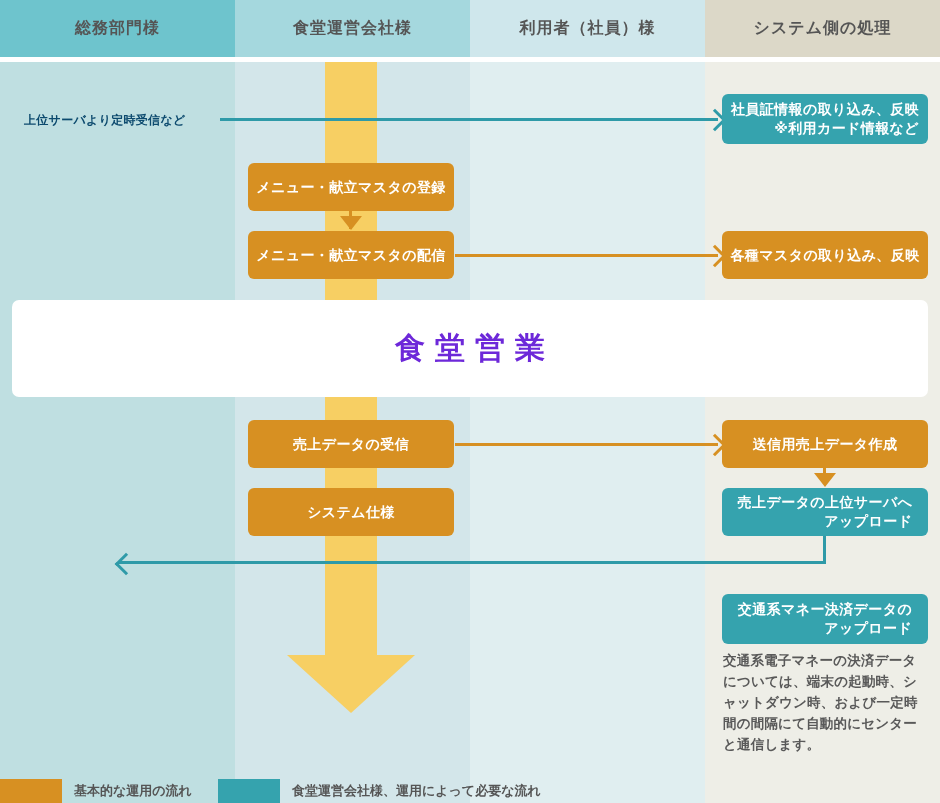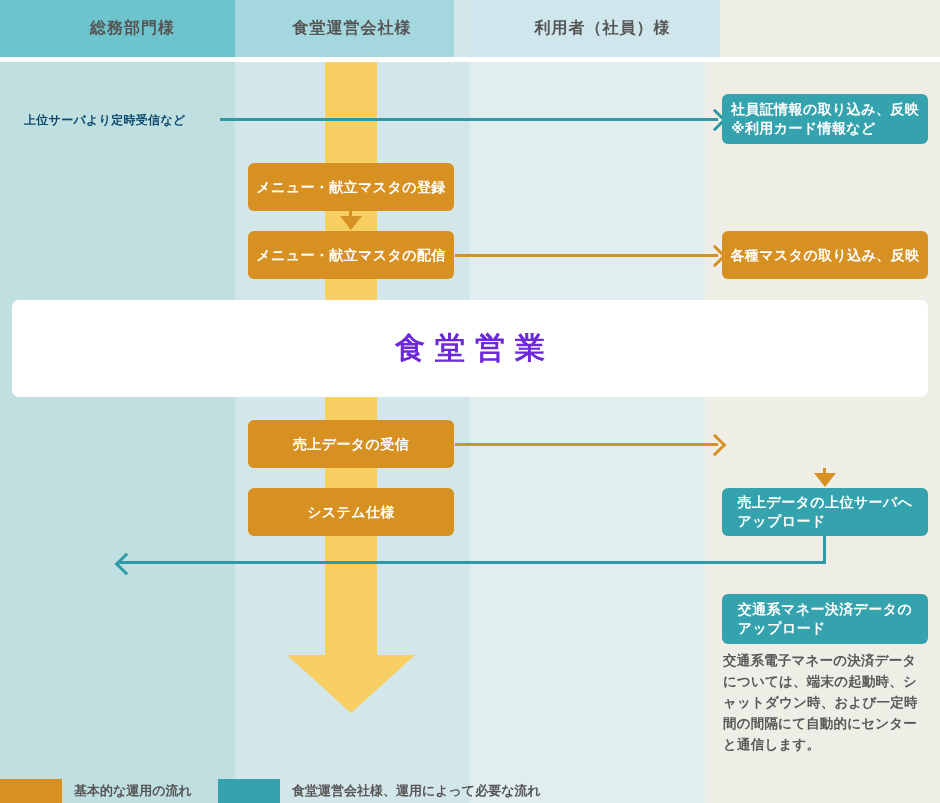--- a/index.html
+++ b/index.html
@@ -37,24 +37,23 @@
     top: 0;
     height: 57px;
     display: flex;
     align-items: center;
     justify-content: center;
     font-size: 16px;
     font-weight: 700;
     color: #555555;
     letter-spacing: 1px;
     white-space: nowrap;
-    padding-left: 15px;
   }
   .hdr.c0 { left: 0px;   width: 235px; background: #6ec4cd; }
-  .hdr.c1 { left: 235px; width: 204px; background: #a5d8de; }
+  .hdr.c1 { left: 235px; width: 235px; background: #a5d8de; }
   .hdr.c2 { left: 470px; width: 235px; background: #cfe7ec; }
   .hdr.c3 { left: 705px; width: 235px; background: #dcd8c8; }
 
   
   .hdr-gap {
     position: absolute;
     left: 0;
     top: 57px;
     width: 940px;
     height: 5px;
@@ -80,21 +79,21 @@
     border-right: 64px solid transparent;
     border-top: 58px solid #f7cf63;
   }
 
   
   .box {
     position: absolute;
     display: flex;
     align-items: center;
     justify-content: center;
-    text-align: left;
+    text-align: right;
     border-radius: 6px;
     color: #ffffff;
     font-weight: 700;
     font-size: 14px;
     line-height: 1.35;
     letter-spacing: 0.4px;
     padding: 0 8px;
     box-sizing: border-box;
   }
   .box.orange { background: #d79022; }
@@ -219,20 +218,21 @@
   <div class="col-band c1"></div>
   <div class="col-band c2"></div>
   <div class="col-band c3"></div>
 
   <div class="big-arrow-shaft"></div>
   <div class="big-arrow-head"></div>
 
   <div class="hdr c0">総務部門様</div>
   <div class="hdr c1">食堂運営会社様</div>
   <div class="hdr c2">利用者（社員）様</div>
+  <div class="hdr c3">システム側の処理</div>
   <div class="hdr-gap"></div>
 
   <div class="caption" style="left:24px; top:112px;">上位サーバより定時受信など</div>
 
   <div class="hline teal" style="left:220px; top:118px; width:498px;"></div>
   <div class="chev-r teal-c" style="left:707px; top:112px;"></div>
 
   <div class="box teal" style="left:722px; top:94px; width:206px; height:50px;">
     <span style="display:block">
       <span>社員証情報の取り込み、反映</span><br>
@@ -252,20 +252,21 @@
 
   <div class="box orange" style="left:722px; top:231px; width:206px; height:48px;">各種マスタの取り込み、反映</div>
 
   <div class="banner">食堂営業</div>
 
   <div class="box orange" style="left:248px; top:420px; width:206px; height:48px;">売上データの受信</div>
 
   <div class="hline orange" style="left:455px; top:443px; width:263px;"></div>
   <div class="chev-r orange-c" style="left:707px; top:437px;"></div>
 
+  <div class="box orange" style="left:722px; top:420px; width:206px; height:48px;">送信用売上データ作成</div>
 
   <div class="vline orange" style="left:823px; top:468px; height:16px;"></div>
   <div class="tri-down-orange" style="left:814px; top:473px;"></div>
 
   <div class="box orange" style="left:248px; top:488px; width:206px; height:48px;">システム仕様</div>
 
   <div class="box teal" style="left:722px; top:488px; width:206px; height:48px;">
     <span style="display:block">
       <span>売上データの上位サーバへ</span><br>
       <span>アップロード</span>

